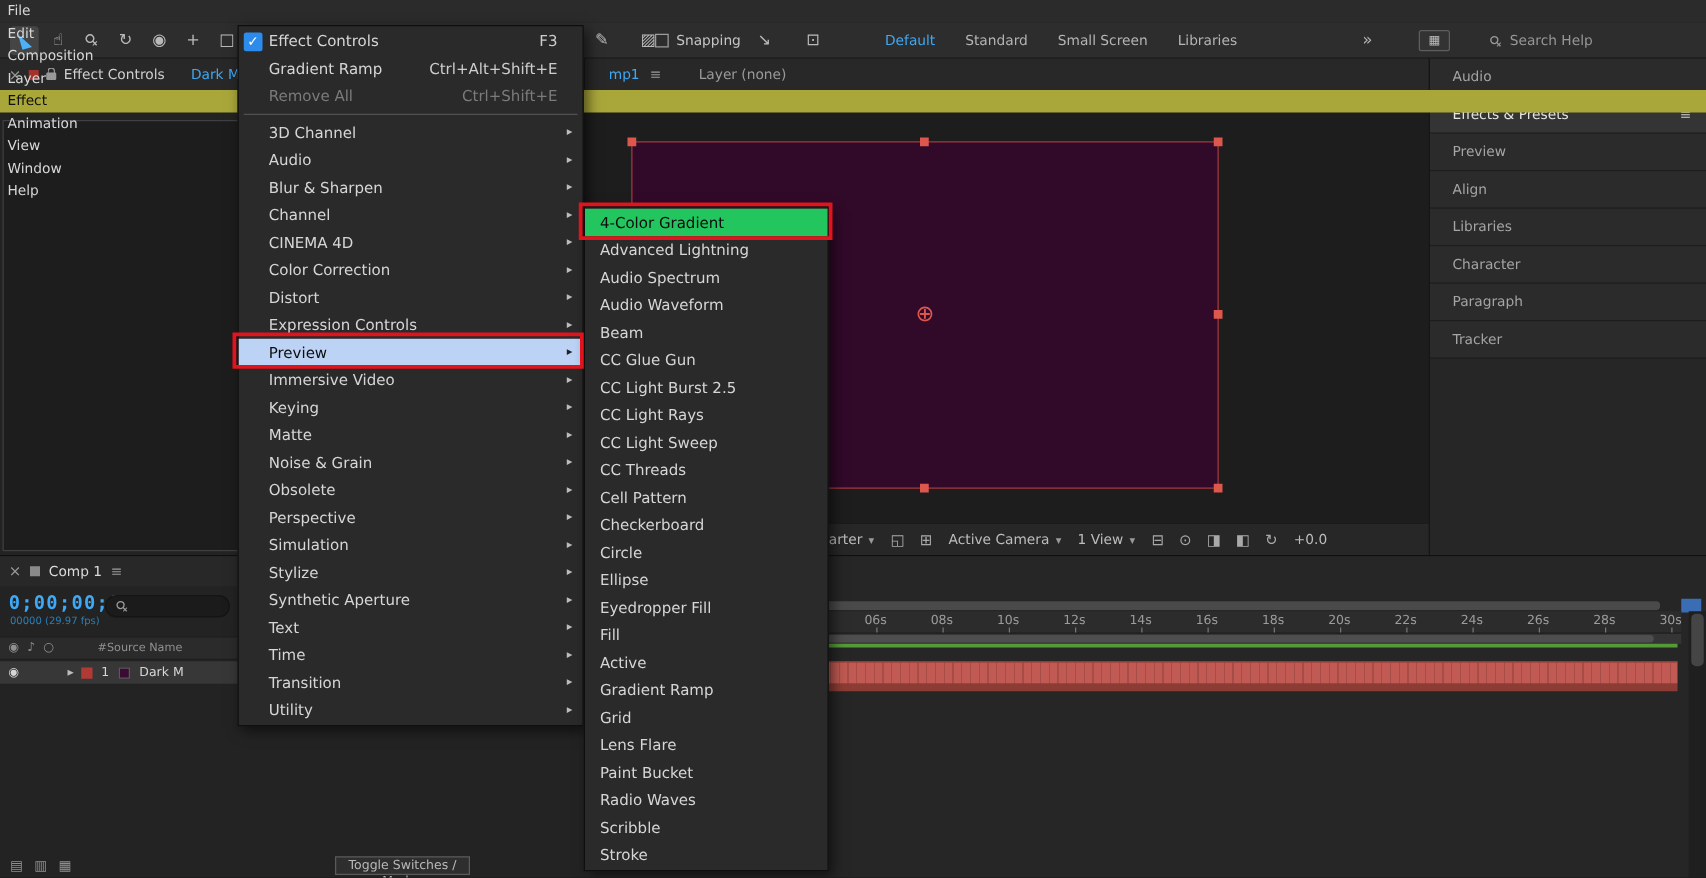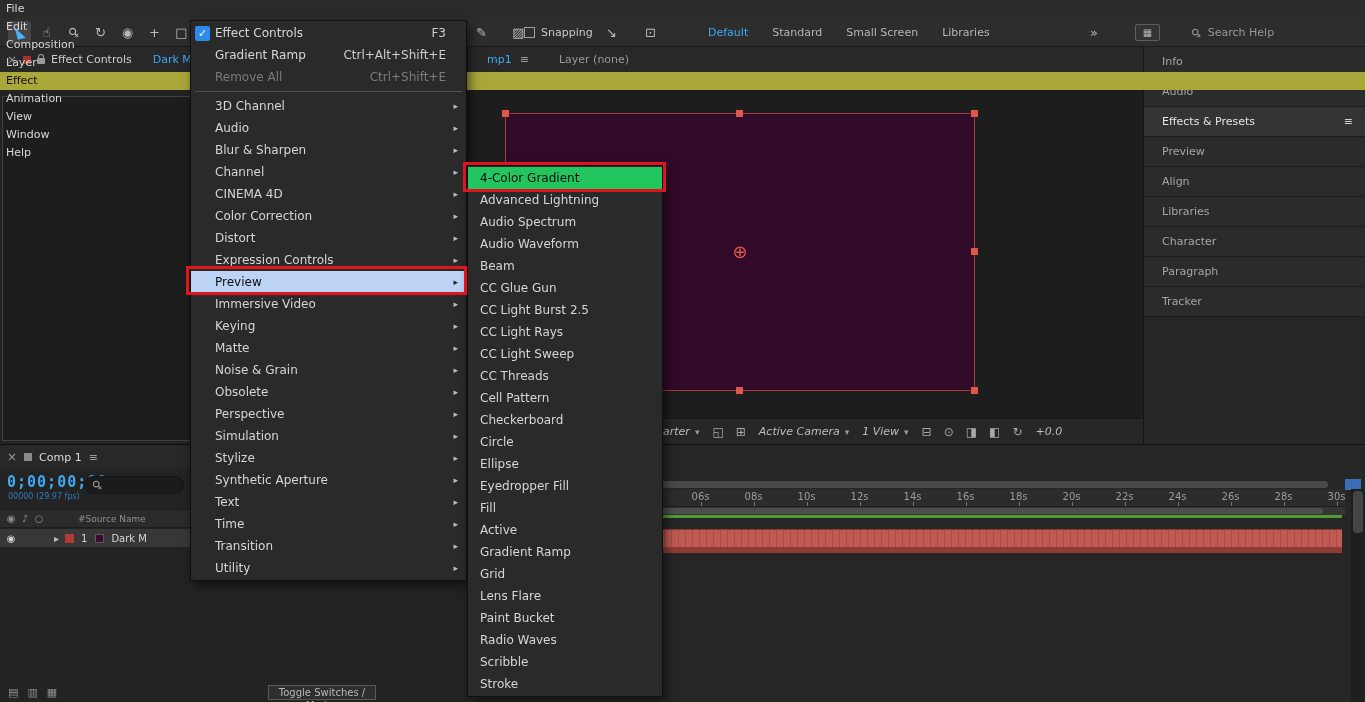--- a/index.html
+++ b/index.html
@@ -63,21 +63,21 @@
   .solid { position:absolute; left:37px; top:40px; width:470px; height:278px; background:#310929;
            border:1px solid rgba(225,85,75,.65); }
   .handle { position:absolute; width:7px; height:7px; background:#de574d; }
   .h-tl{left:-4px;top:-4px;} .h-tm{left:50%;margin-left:-4px;top:-4px;} .h-tr{right:-4px;top:-4px;}
   .h-ml{left:-4px;top:50%;margin-top:-4px;} .h-mr{right:-4px;top:50%;margin-top:-4px;}
   .h-bl{left:-4px;bottom:-4px;} .h-bm{left:50%;margin-left:-4px;bottom:-4px;} .h-br{right:-4px;bottom:-4px;}
   .anchor { position:absolute; left:50%; top:50%; transform:translate(-50%,-50%); color:#de574d;
             font-size:18px; line-height:18px; }
   .cp-bar { position:absolute; left:0; right:0; bottom:0; height:26px; background:#272727;
             border-top:1px solid #191919; display:flex; align-items:center; gap:13px;
-            padding-left:195px; color:#bdbdbd; white-space:nowrap;font-style:italic; }
+            padding-left:195px; color:#bdbdbd; white-space:nowrap; }
   .dd-arrow::after { content:"▾"; font-size:9px; color:#9a9a9a; margin-left:5px; }
   .bar-icon { font-size:12px; color:#a9a9a9; }
 
   
   #right-panel { position:absolute; left:1143px; top:47px; width:222px; height:397px; background:#262626;
                  border-left:1px solid #161616; }
   .rp-row { height:30px; line-height:29px; padding-left:18px; border-bottom:1px solid #1d1d1d;
             background:#2b2b2b; color:#a5a5a5; position:relative; }
   .rp-row.active { background:#343434; color:#e5e5e5; }
   .rp-menu { position:absolute; right:12px; top:0; display:none; color:#cfcfcf; }
@@ -308,24 +308,20 @@
           <span class="bar-icon">◧</span>
 
           <span class="bar-icon">↻</span>
         </span>
       <span>+0.0</span>
     </div>
   </div>
 
   <div id="right-panel">
 
-      <div class="rp-row">
-        <span>Info</span>
-        
-      </div>
 
       <div class="rp-row">
         <span>Audio</span>
         
       </div>
 
       <div class="rp-row active menu">
         <span>Effects &amp; Presets</span>
         <span class="rp-menu panel-menu-icon"></span>
       </div>

